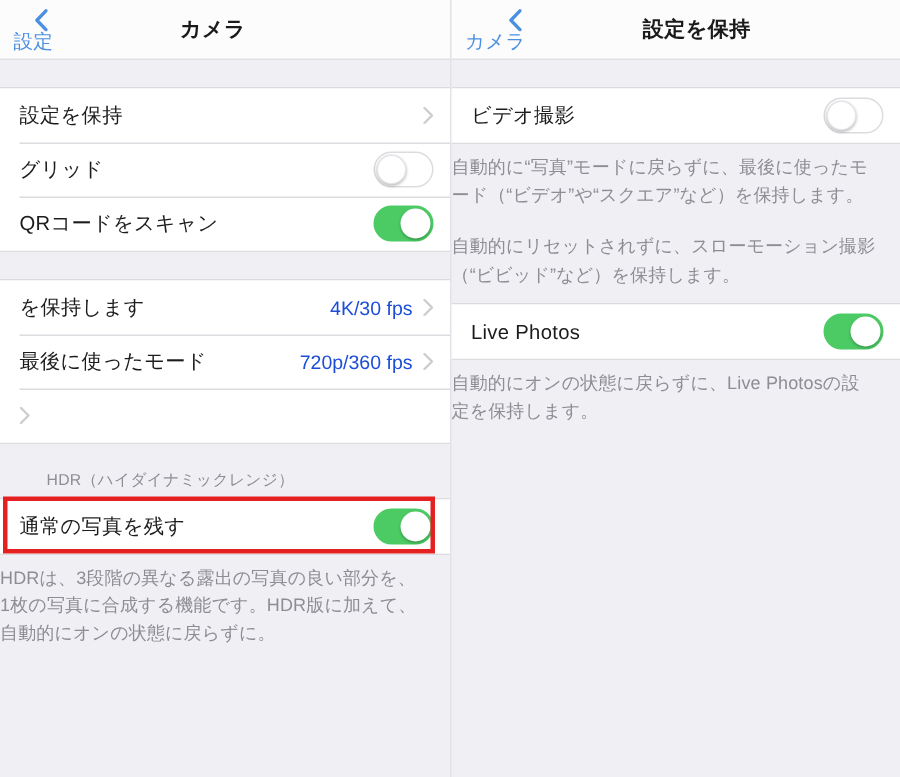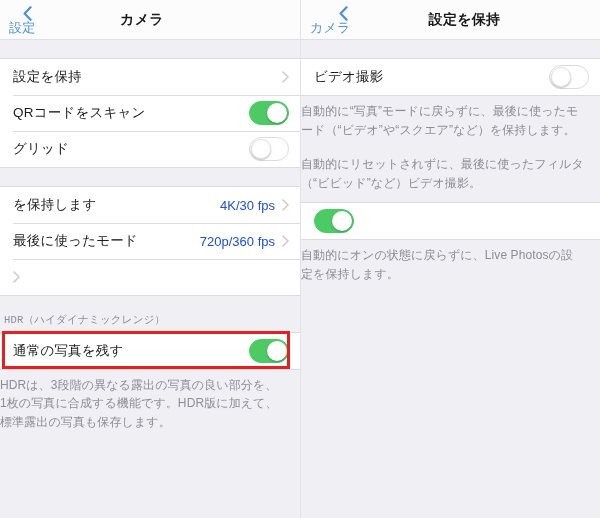--- a/index.html
+++ b/index.html
@@ -155,24 +155,23 @@
     background: #ffffff;
     box-shadow: 0 1px 2px rgba(0,0,0,0.28);
   }
   .toggle.off .knob { left: 1px; border: 1px solid #e4e4e8; box-sizing: border-box; }
   .toggle.on .knob { right: 1px; }
 
   
   .section-header {
     font-size: 10.5px;
     color: #8d8d94;
-    padding: 0 13px 5px 4px;
+    padding: 0 13px 5px 31px;
     letter-spacing: 0.2px;
     line-height: 1.2;
-    font-family: Liberation Mono, monospace;
   }
   .section-footer {
     font-size: 12px;
     color: #8d8d94;
     padding: 6px 16px 0 0;
     line-height: 1.55;
     letter-spacing: 0.1px;
   }
 
   
@@ -211,29 +210,29 @@
       <div class="row">
         <span class="row-label">設定を保持</span>
         <span class="chev-right">
           <svg viewBox="0 0 7 12" width="7" height="12" aria-hidden="true">
             <polyline points="1,1 6,6 1,11" fill="none" stroke="#c4c4c9" stroke-width="1.6" stroke-linecap="round" stroke-linejoin="round"></polyline>
           </svg>
         </span>
       </div>
 
       <div class="row">
+        <span class="row-label">グリッド</span>
+        <span class="toggle off">
+            <span class="knob"></span>
+          </span>
+      </div>
+
+      <div class="row">
         <span class="row-label">QRコードをスキャン</span>
         <span class="toggle on">
-            <span class="knob"></span>
-          </span>
-      </div>
-
-      <div class="row">
-        <span class="row-label">グリッド</span>
-        <span class="toggle off">
             <span class="knob"></span>
           </span>
       </div>
 
     </div>
 
     <div class="gap"></div>
 
     <div class="group">
 
@@ -273,21 +272,21 @@
 
     <div class="group">
       <div class="row">
         <span class="row-label">通常の写真を残す</span>
         <span class="toggle on">
             <span class="knob"></span>
           </span>
       </div>
     </div>
 
-    <div class="section-footer">HDRは、3段階の異なる露出の写真の良い部分を、1枚の写真に合成する機能です。HDR版に加えて、標準露出の写真も保存します。</div>
+    <div class="section-footer">HDRは、3段階の異なる露出の写真の良い部分を、1枚の写真に合成する機能です。HDR版に加えて、自動的にオンの状態に戻らずに。</div>
 
     <div class="annot" id="annot-hdr"></div>
 
   </div>
 
   <div class="panel right">
 
     <div class="navbar">
       <div class="nav-back">
         <span class="chev-back">
@@ -307,26 +306,27 @@
         <span class="row-label">ビデオ撮影</span>
         <span class="toggle off">
             <span class="knob"></span>
           </span>
       </div>
     </div>
     <div class="section-footer">自動的に“写真”モードに戻らずに、最後に使ったモード（“ビデオ”や“スクエア”など）を保持します。</div>
 
     <div class="gap small"></div>
 
-    <div class="section-footer">自動的にリセットされずに、最後に使ったフィルタ（“ビビッド”など）ビデオ撮影。</div>
+    <div class="section-footer">自動的にリセットされずに、スローモーション撮影（“ビビッド”など）を保持します。</div>
 
     <div class="gap small"></div>
 
     <div class="group">
       <div class="row">
+        <span class="row-label">Live Photos</span>
         <span class="toggle on">
             <span class="knob"></span>
           </span>
       </div>
     </div>
     <div class="section-footer">自動的にオンの状態に戻らずに、Live Photosの設定を保持します。</div>
 
   </div>
 
 </div>

